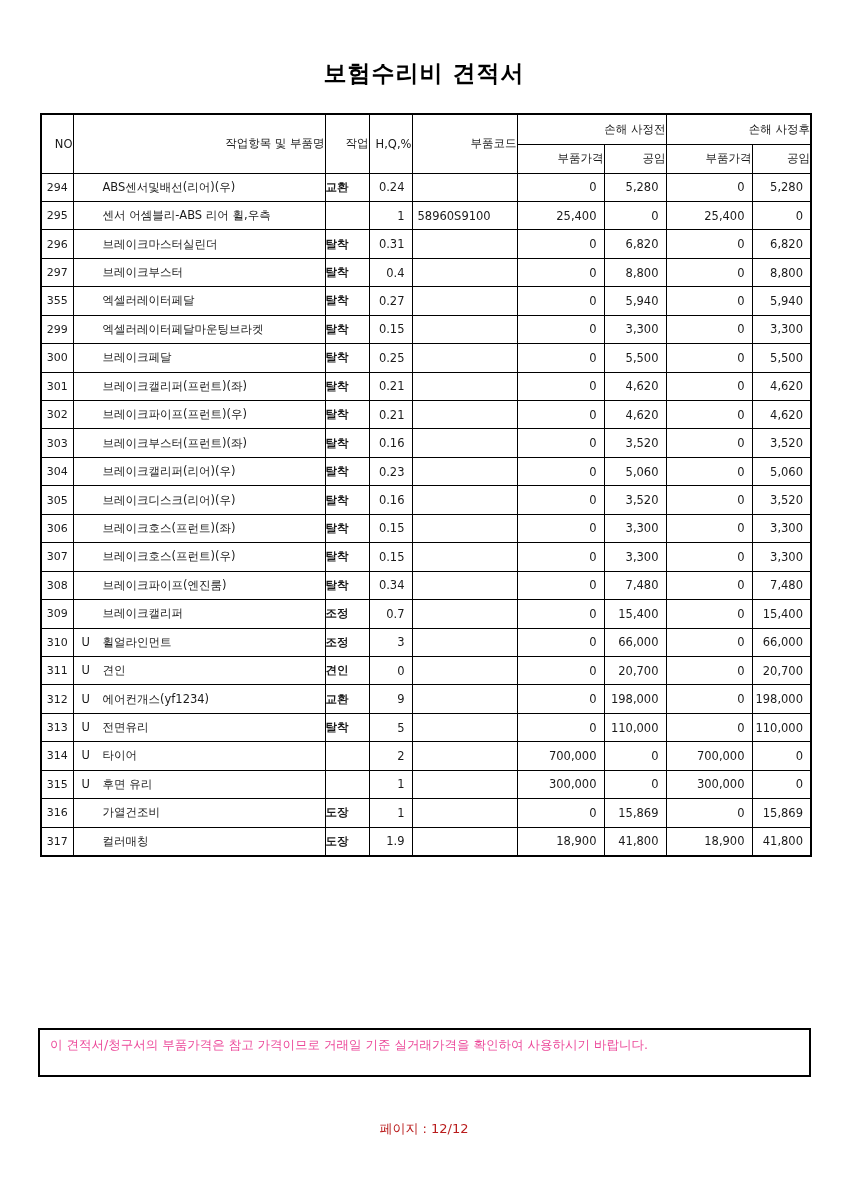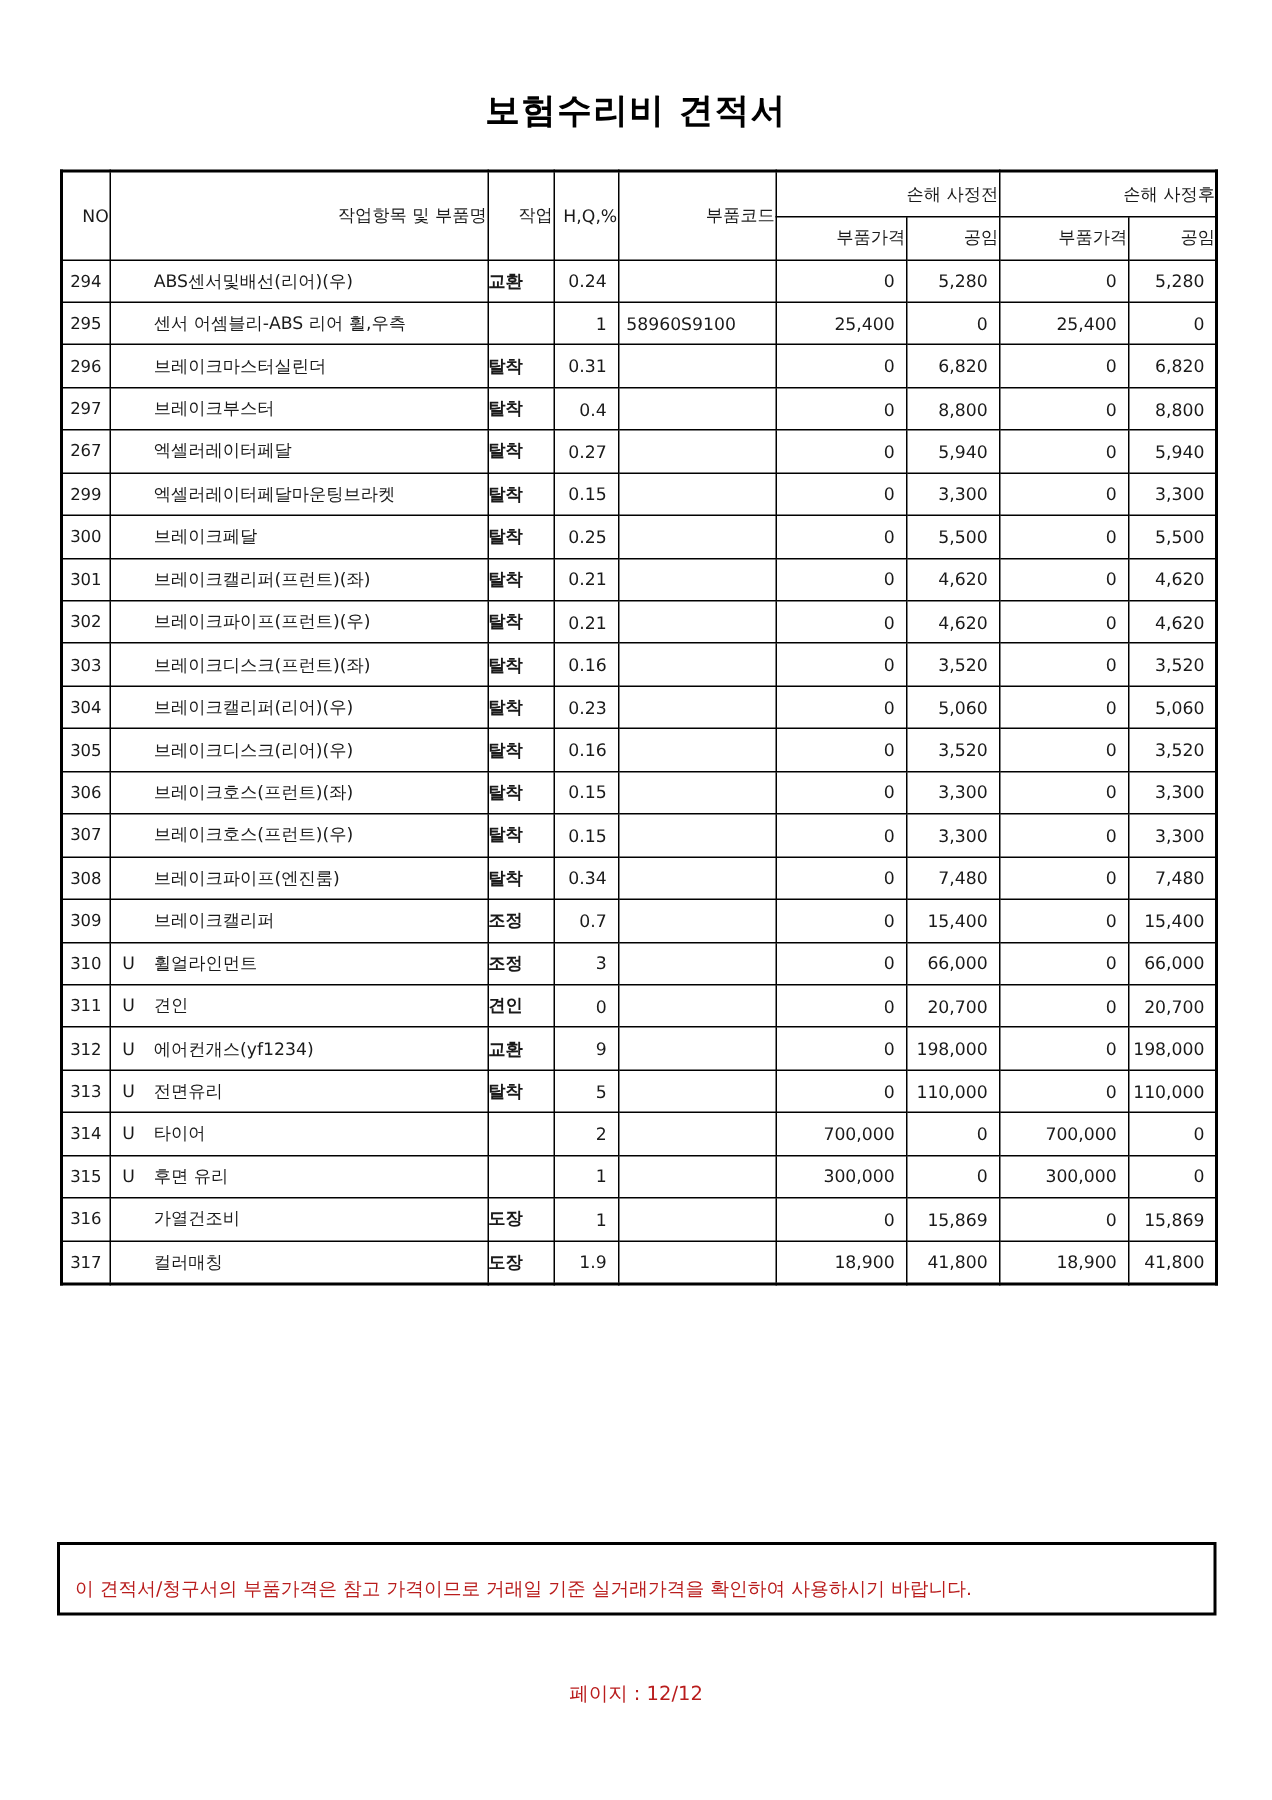--- a/index.html
+++ b/index.html
@@ -41,22 +41,22 @@
   td.c-item .u-marker { display: inline-block; width: 21px; }
   td.c-work { text-align: left; font-weight: bold; }
   td.c-hq   { text-align: right; padding-right: 7px; }
   td.c-code { text-align: left; padding-left: 5px; }
   td.num    { text-align: right; padding-right: 7px; }
 
   .notice-box {
     position: absolute; left: 38px; top: 1028px;
     width: 773px; height: 49px;
     border: 2px solid #000;
-    padding: 21px 10px;
-    font-size: 12.5px; color: #b91c1c;
+    padding: 7px 10px;
+    font-size: 12.5px; color: #ec4899;
   }
 
   .footer-line1 {
     position: absolute; top: 1089px; left: 0; width: 100%;
     text-align: center; font-size: 15.5px; color: #111;
   }
   .footer-line2 {
     position: absolute; top: 1120px; left: 0; width: 100%;
     text-align: center; font-size: 13px; color: #b91c1c;
   }
@@ -136,21 +136,21 @@
       <td class="c-item"><span class="u-marker"></span><span>브레이크부스터</span></td>
       <td class="c-work">탈착</td>
       <td class="c-hq">0.4</td>
       <td class="c-code"></td>
       <td class="num">0</td>
       <td class="num">8,800</td>
       <td class="num">0</td>
       <td class="num">8,800</td>
     </tr>
         <tr>
-      <td class="c-no">267</td>
+      <td class="c-no">355</td>
       <td class="c-item"><span class="u-marker"></span><span>엑셀러레이터페달</span></td>
       <td class="c-work">탈착</td>
       <td class="c-hq">0.27</td>
       <td class="c-code"></td>
       <td class="num">0</td>
       <td class="num">5,940</td>
       <td class="num">0</td>
       <td class="num">5,940</td>
     </tr>
         <tr>
@@ -192,21 +192,21 @@
       <td class="c-work">탈착</td>
       <td class="c-hq">0.21</td>
       <td class="c-code"></td>
       <td class="num">0</td>
       <td class="num">4,620</td>
       <td class="num">0</td>
       <td class="num">4,620</td>
     </tr>
         <tr>
       <td class="c-no">303</td>
-      <td class="c-item"><span class="u-marker"></span><span>브레이크디스크(프런트)(좌)</span></td>
+      <td class="c-item"><span class="u-marker"></span><span>브레이크부스터(프런트)(좌)</span></td>
       <td class="c-work">탈착</td>
       <td class="c-hq">0.16</td>
       <td class="c-code"></td>
       <td class="num">0</td>
       <td class="num">3,520</td>
       <td class="num">0</td>
       <td class="num">3,520</td>
     </tr>
         <tr>
       <td class="c-no">304</td>

